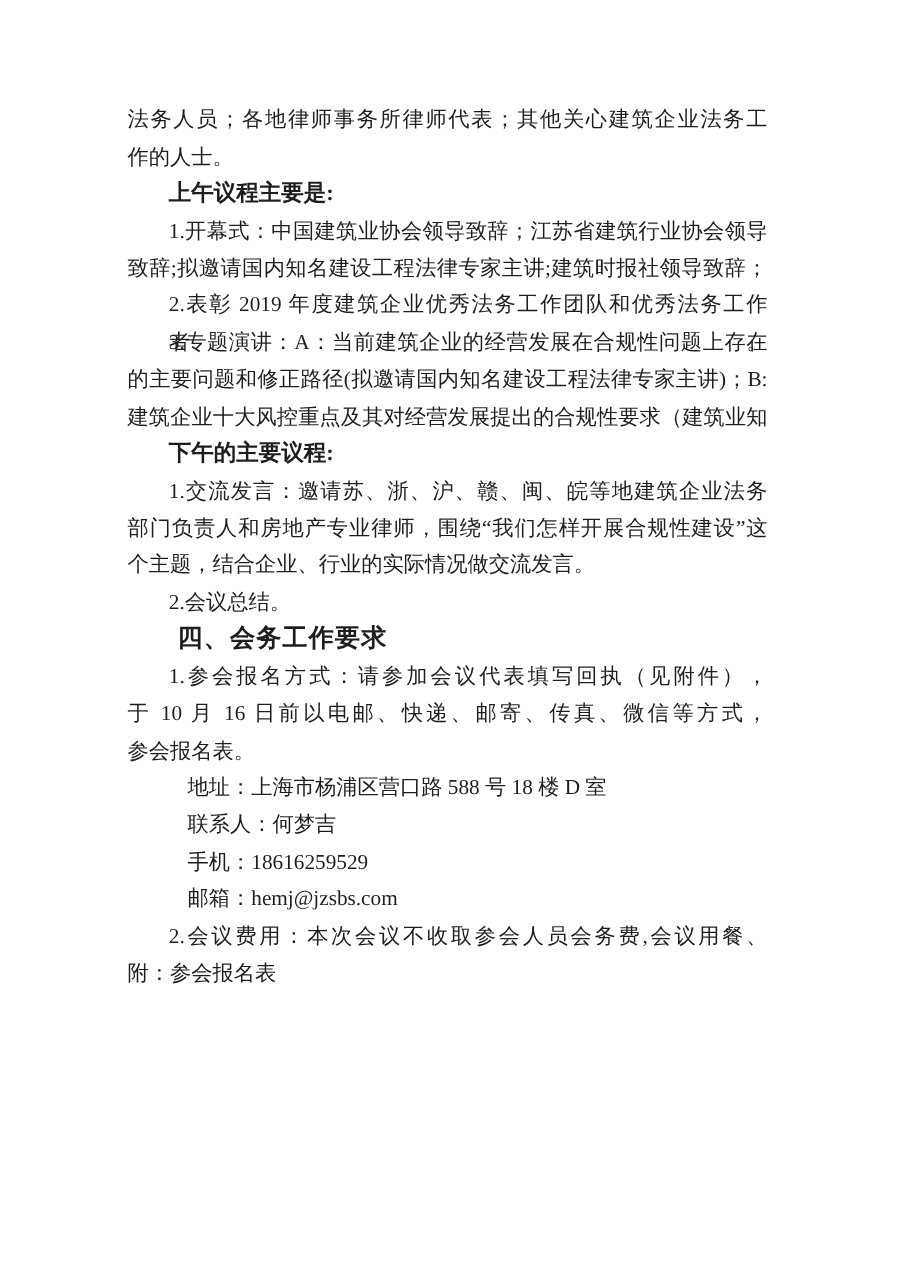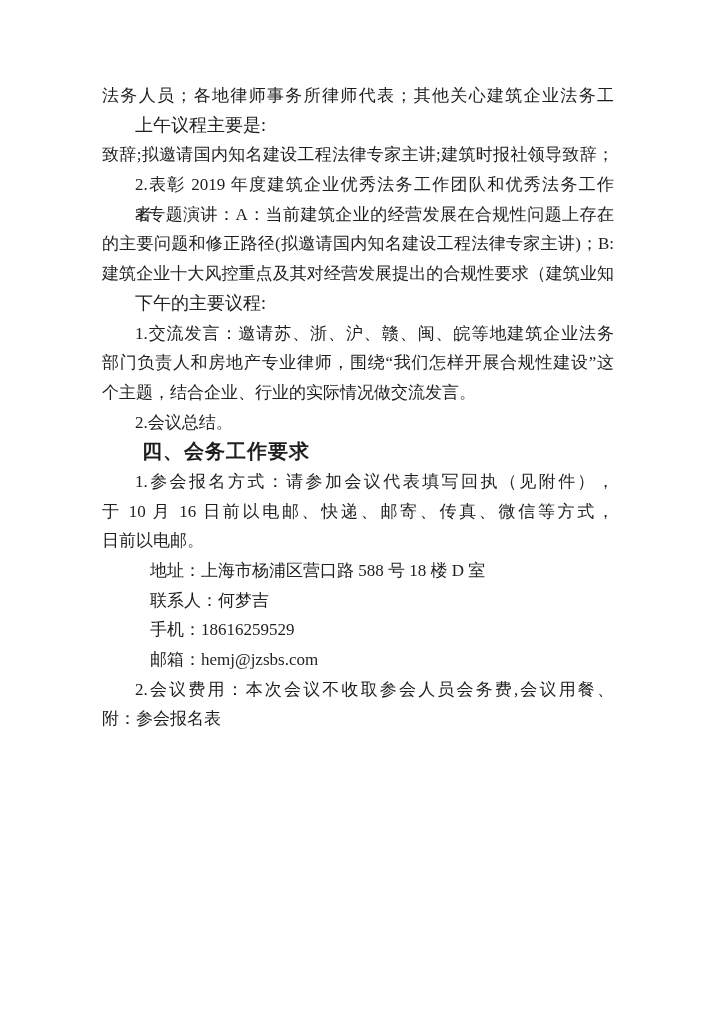--- a/index.html
+++ b/index.html
@@ -38,45 +38,47 @@
   .i1 { padding-left: 33px; }   
   .ih { padding-left: 40px; }   
   .ic { padding-left: 48px; }   
   
   .h1 {
     font-weight: 700;
     font-size: 20px;
     letter-spacing: 1px;
   }
   .h2 {
-    font-weight: 400;
+    font-weight: 700;
     font-size: 18px;
   }
 </style>
 </head>
 <body>
 
 <div class="page">
   <div class="content">
     <div class="ln j">法务人员；各地律师事务所律师代表；其他关心建筑企业法务工</div>
+    <div class="ln">作的人士。</div>
     <div class="ln i1 h2">上午议程主要是:</div>
+    <div class="ln j i1">1.开幕式：中国建筑业协会领导致辞；江苏省建筑行业协会领导</div>
     <div class="ln j">致辞;拟邀请国内知名建设工程法律专家主讲;建筑时报社领导致辞；</div>
     <div class="ln j i1">2.表彰 2019 年度建筑企业优秀法务工作团队和优秀法务工作者。</div>
     <div class="ln j i1">3.专题演讲：A：当前建筑企业的经营发展在合规性问题上存在</div>
     <div class="ln j">的主要问题和修正路径(拟邀请国内知名建设工程法律专家主讲)；B:</div>
     <div class="ln j">建筑企业十大风控重点及其对经营发展提出的合规性要求（建筑业知</div>
     <div class="ln i1 h2">下午的主要议程:</div>
     <div class="ln j i1">1.交流发言：邀请苏、浙、沪、赣、闽、皖等地建筑企业法务</div>
     <div class="ln j">部门负责人和房地产专业律师，围绕“我们怎样开展合规性建设”这</div>
     <div class="ln">个主题，结合企业、行业的实际情况做交流发言。</div>
     <div class="ln i1">2.会议总结。</div>
     <div class="ln ih h1">四、会务工作要求</div>
     <div class="ln j i1">1.参会报名方式：请参加会议代表填写回执（见附件），</div>
     <div class="ln j">于 10 月 16 日前以电邮、快递、邮寄、传真、微信等方式，</div>
-    <div class="ln">日前以电邮。</div>
+    <div class="ln">参会报名表。</div>
     <div class="ln ic">地址：上海市杨浦区营口路 588 号 18 楼 D 室</div>
     <div class="ln ic">联系人：何梦吉</div>
     <div class="ln ic">手机：18616259529</div>
     <div class="ln ic">邮箱：hemj@jzsbs.com</div>
     <div class="ln j i1">2.会议费用：本次会议不收取参会人员会务费,会议用餐、</div>
     <div class="ln">附：参会报名表</div>
   </div>
 </div>
 
 </body></html>

